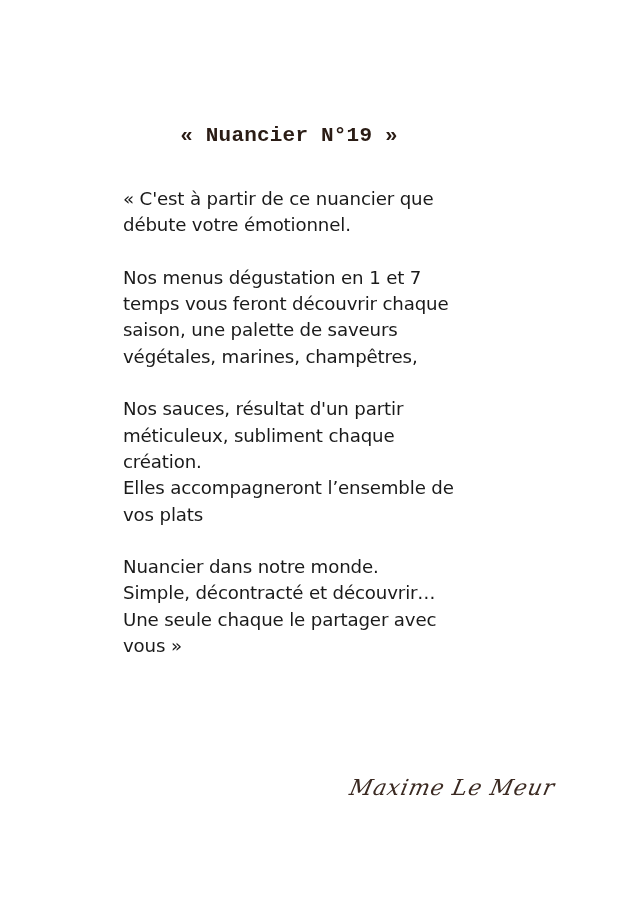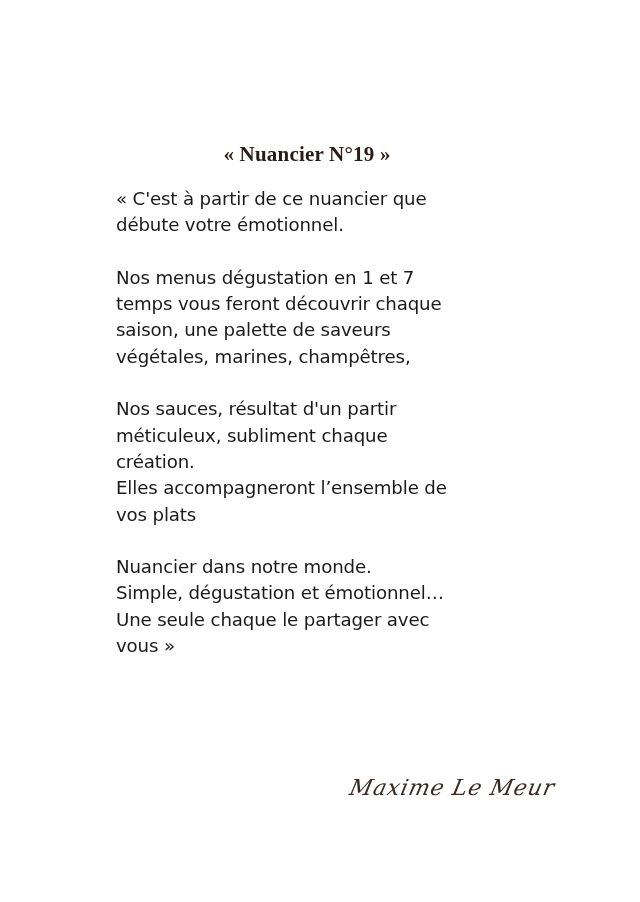--- a/index.html
+++ b/index.html
@@ -20,31 +20,31 @@
       width: 640px;
       height: 902px;
       background: #ffffff;
     }
     .title {
       position: absolute;
       top: 124px;
       left: 0;
       width: 578px;
       text-align: center;
-      font-family: Liberation Serif, serif;
+      font-family: Liberation Mono, monospace;
       font-weight: bold;
       font-size: 21px;
       letter-spacing: 0.2px;
       color: #2a1c15;
-      margin: 18px;
+      margin: 0;
     }
     .body-text {
       position: absolute;
       top: 186px;
-      left: 116px;
+      left: 123px;
       width: 420px;
       font-family: "DejaVu Sans", sans-serif;
       font-size: 18.2px;
       line-height: 26.3px;
       color: #1a1a1a;
       letter-spacing: -0.15px;
     }
     .para {
       margin: 0 0 26.3px 0;
     }
@@ -92,21 +92,21 @@
     </p>
     <p class="para">
       <span class="line">Nos sauces, résultat d'un partir</span>
       <span class="line">méticuleux, subliment chaque</span>
       <span class="line">création.</span>
       <span class="line">Elles accompagneront l’ensemble de</span>
       <span class="line">vos plats</span>
     </p>
     <p class="para">
       <span class="line">Nuancier dans notre monde.</span>
-      <span class="line">Simple, dégustation et émotionnel…</span>
+      <span class="line">Simple, décontracté et découvrir…</span>
       <span class="line">Une seule chaque le partager avec</span>
       <span class="line">vous »</span>
     </p>
   </div>
 
   <div class="signature">
     <span class="signature-text">Maxime Le Meur</span>
   </div>
 
 </div>

